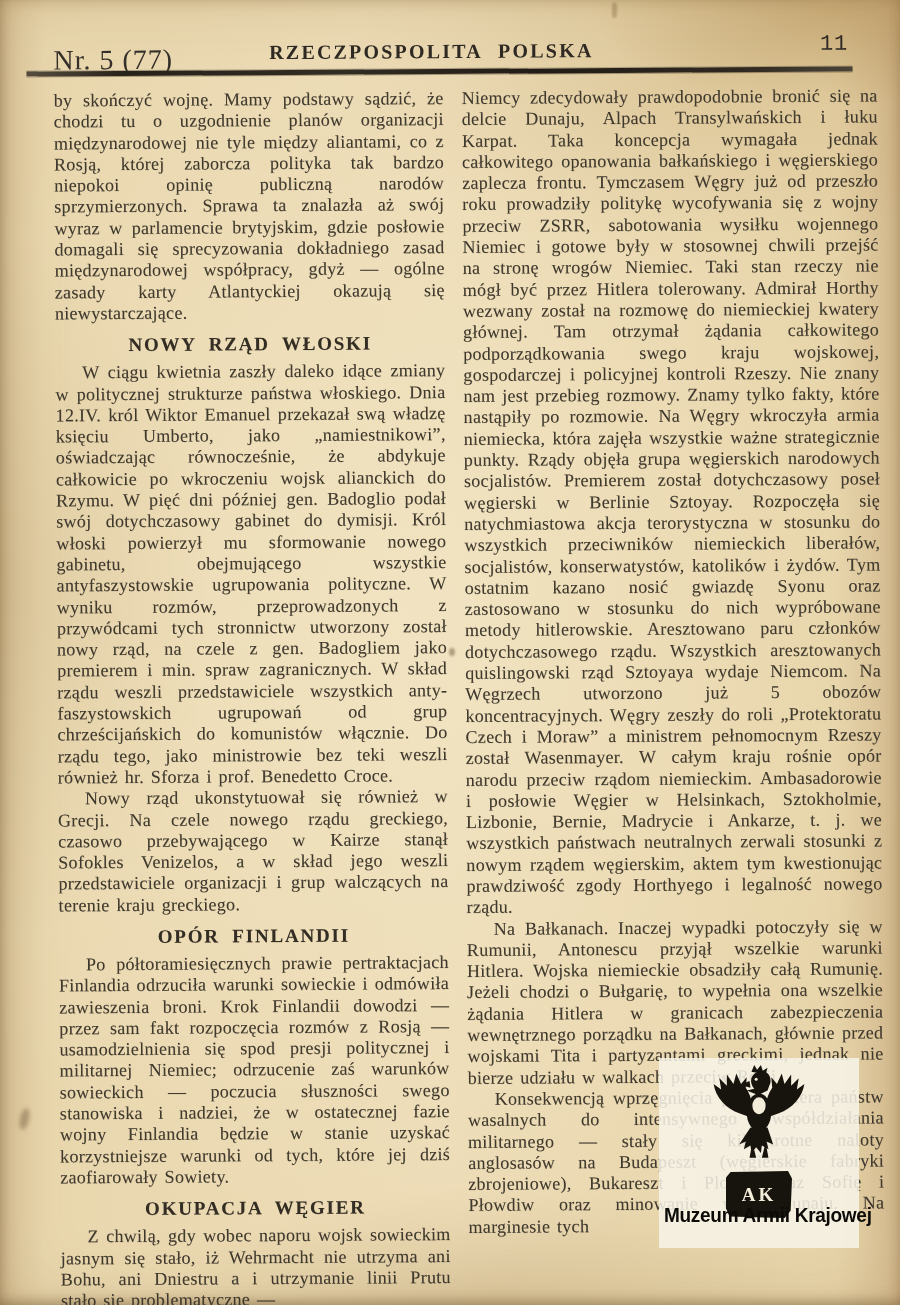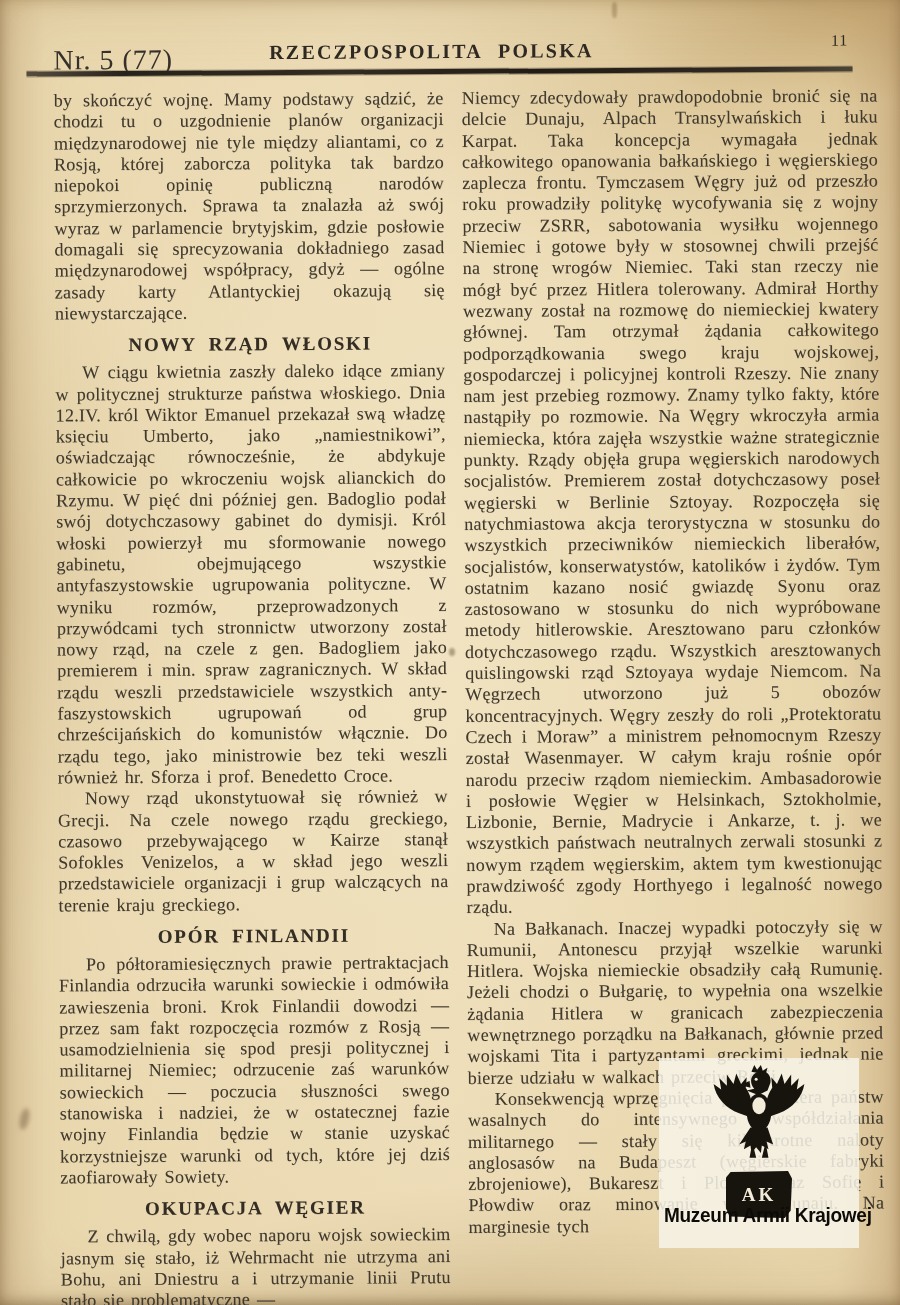--- a/index.html
+++ b/index.html
@@ -18,21 +18,21 @@
       inset 10px 0 20px -12px rgba(110,85,50,.45),
       inset -9px 0 22px -14px rgba(125,95,55,.40),
       inset 0 10px 22px -16px rgba(140,105,55,.40);
     font-family:"Liberation Serif","DejaVu Serif",serif;
   }
   .rot{position:absolute;inset:0;transform:rotate(-0.35deg);transform-origin:50% 50%;}
   
   .issue{position:absolute;left:57px;top:42px;font-size:28px;letter-spacing:1px;color:#35302a;}
   .ptitle{position:absolute;left:0;right:30px;top:40px;text-align:center;font-size:20px;
     letter-spacing:2.2px;word-spacing:9px;color:#2e2922;font-weight:600;}
-  .pnum{position:absolute;right:48px;top:34px;font-size:16px;color:#2e2922;letter-spacing:1px;}
+  .pnum{position:absolute;right:48px;top:34px;font-size:22px;color:#2e2922;letter-spacing:1px;font-family:Liberation Mono, monospace;}
   .rule{position:absolute;left:30px;top:69px;width:826px;height:5px;
     background:linear-gradient(90deg,#564d3f,#27221a 12%,#322c23 38%,#211c15 62%,#2e2820 86%,#4a4336);
     box-shadow:0 1px 0 rgba(90,75,50,.45), 0 -1px 0 rgba(70,60,45,.3);}
   
   .cols{position:absolute;left:57px;top:88px;display:flex;gap:18px;}
   .colL{width:390px;}
   .colR{width:416px;}
   p{margin:0;text-align:justify;font-size:18px;line-height:21.3px;color:#3f392e;
     letter-spacing:.3px;word-spacing:2px;text-shadow:.3px .3px 0 rgba(80,68,50,.30);}
   p.ind{text-indent:27px;}

